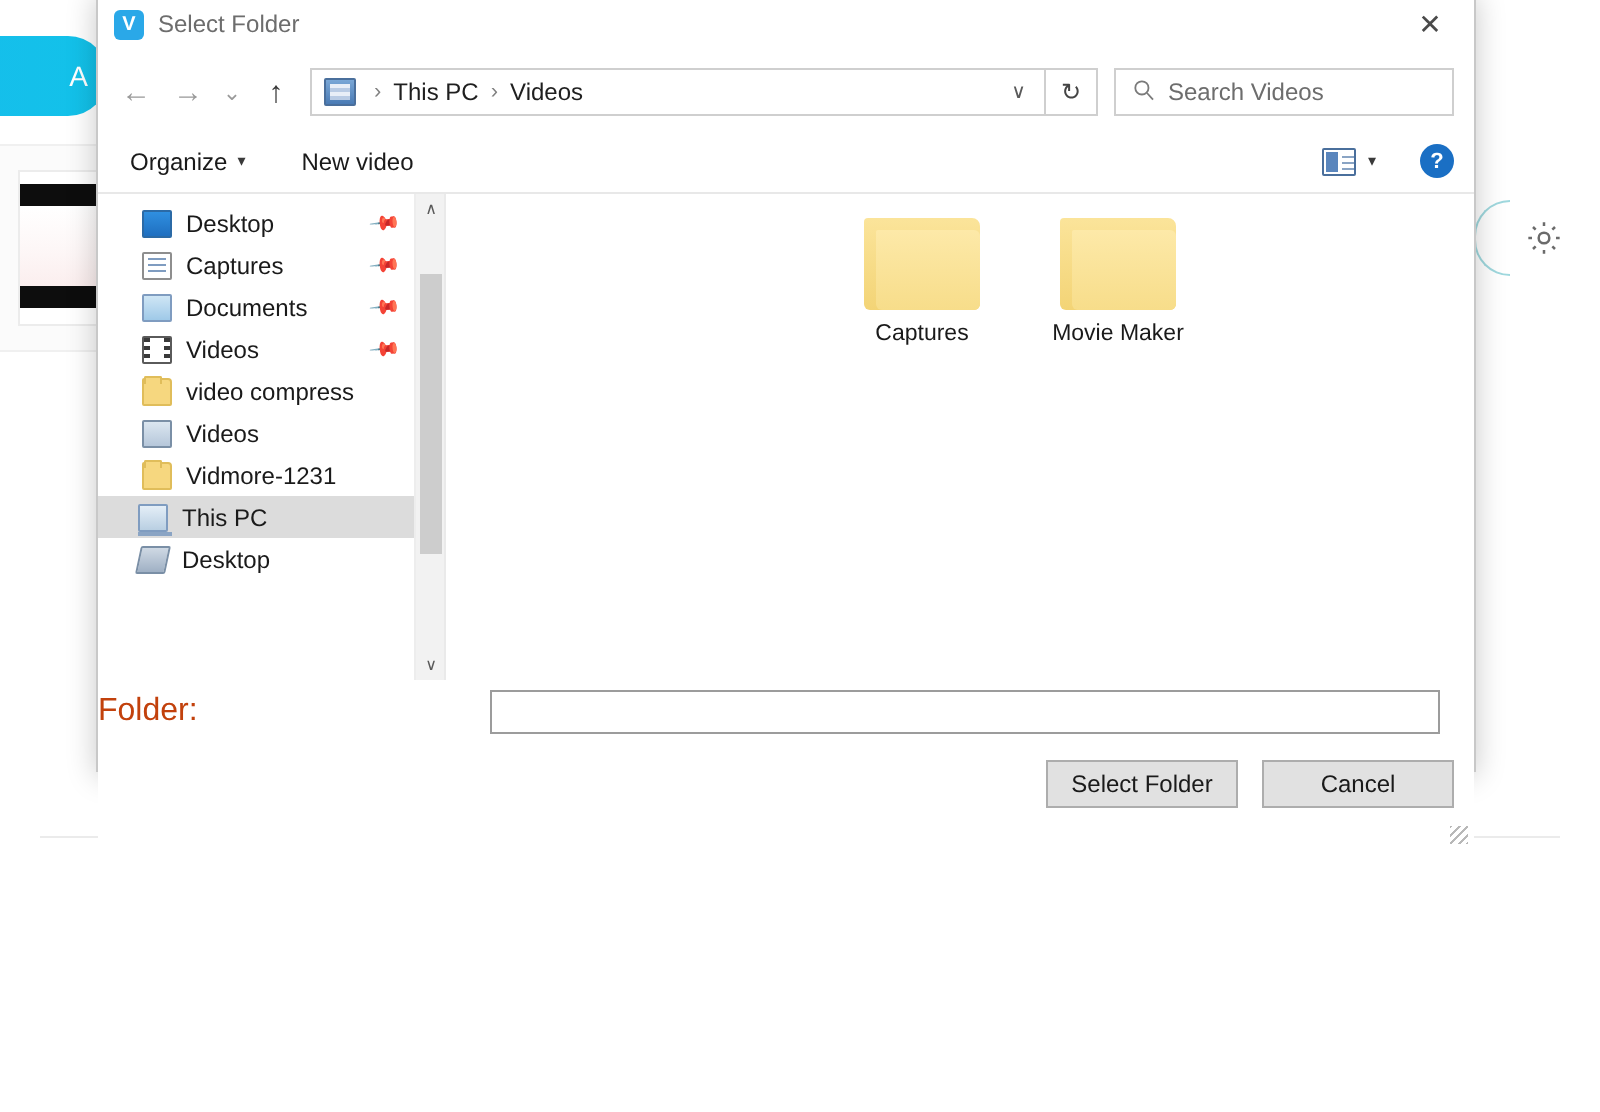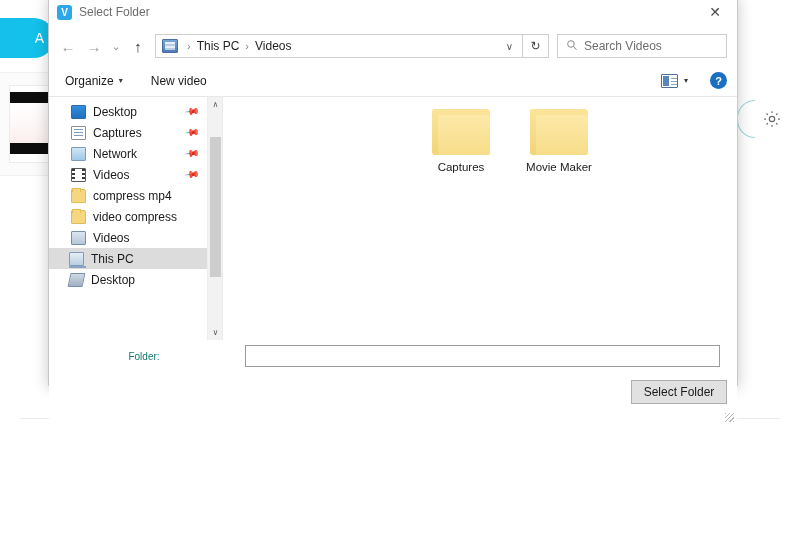--- a/index.html
+++ b/index.html
@@ -247,21 +247,21 @@
     background: linear-gradient(180deg,#fde9a8 0%, #f7dd8a 100%);
     border-radius: 1px 3px 3px 3px;
   }
   .file-label { font-size: 11.5px; color: #1a1a1a; }
 
   .dlg-bottom { position: relative; height: 84px; background:#fff; }
   .folder-row {
     position: absolute; left: 0; top: 5px; width: 100%;
     display: flex; align-items: center;
   }
-  .folder-lbl { width: 196px; text-align: center; font-size: 10px; color:#0f766e; padding-right: 6px; }
+  .folder-lbl { width: 196px; text-align: left; font-size: 16px; color:#c2410c; padding-right: 6px; }
   .folder-input {
     width: 475px; height: 22px;
     border: 1px solid #9c9c9c; background: #fff;
   }
   .btn-row { position: absolute; right: 10px; top: 40px; display: flex; gap: 12px; }
   .dlg-btn {
     width: 96px; height: 24px;
     border: 1px solid #adadad; background: #e1e1e1;
     font-size: 12px; color: #1a1a1a;
     display: flex; align-items: center; justify-content: center;
@@ -370,39 +370,39 @@
             <span>Desktop</span>
             <span class="pin">📌</span>
           </div>
         <div class="tree-row indent">
             <span class="ic docs"></span>
             <span>Captures</span>
             <span class="pin">📌</span>
           </div>
         <div class="tree-row indent">
             <span class="ic pics"></span>
-            <span>Network</span>
+            <span>Documents</span>
             <span class="pin">📌</span>
           </div>
         <div class="tree-row indent">
             <span class="ic vids"></span>
             <span>Videos</span>
             <span class="pin">📌</span>
           </div>
         <div class="tree-row indent">
             <span class="ic folder"></span>
-            <span>compress mp4</span>
-          </div>
-        <div class="tree-row indent">
-            <span class="ic folder"></span>
             <span>video compress</span>
           </div>
         <div class="tree-row indent">
             <span class="ic vids2"></span>
             <span>Videos</span>
+          </div>
+        <div class="tree-row indent">
+            <span class="ic folder"></span>
+            <span>Vidmore-1231</span>
           </div>
         <div class="tree-row sel">
             <span class="ic pc"></span>
             <span>This PC</span>
           </div>
         <div class="tree-row">
             <span class="ic net"></span>
             <span>Desktop</span>
           </div>
       </div>
@@ -431,17 +431,18 @@
       </div>
     </div>
 
     <div class="dlg-bottom">
       <div class="folder-row">
         <span class="folder-lbl">Folder:</span>
         <input class="folder-input" type="text" value="" style="">
       </div>
       <div class="btn-row">
         <div class="dlg-btn">Select Folder</div>
+        <div class="dlg-btn">Cancel</div>
       </div>
       <div class="grip"></div>
     </div>
   </div>
 </div>
 
 </body></html>

